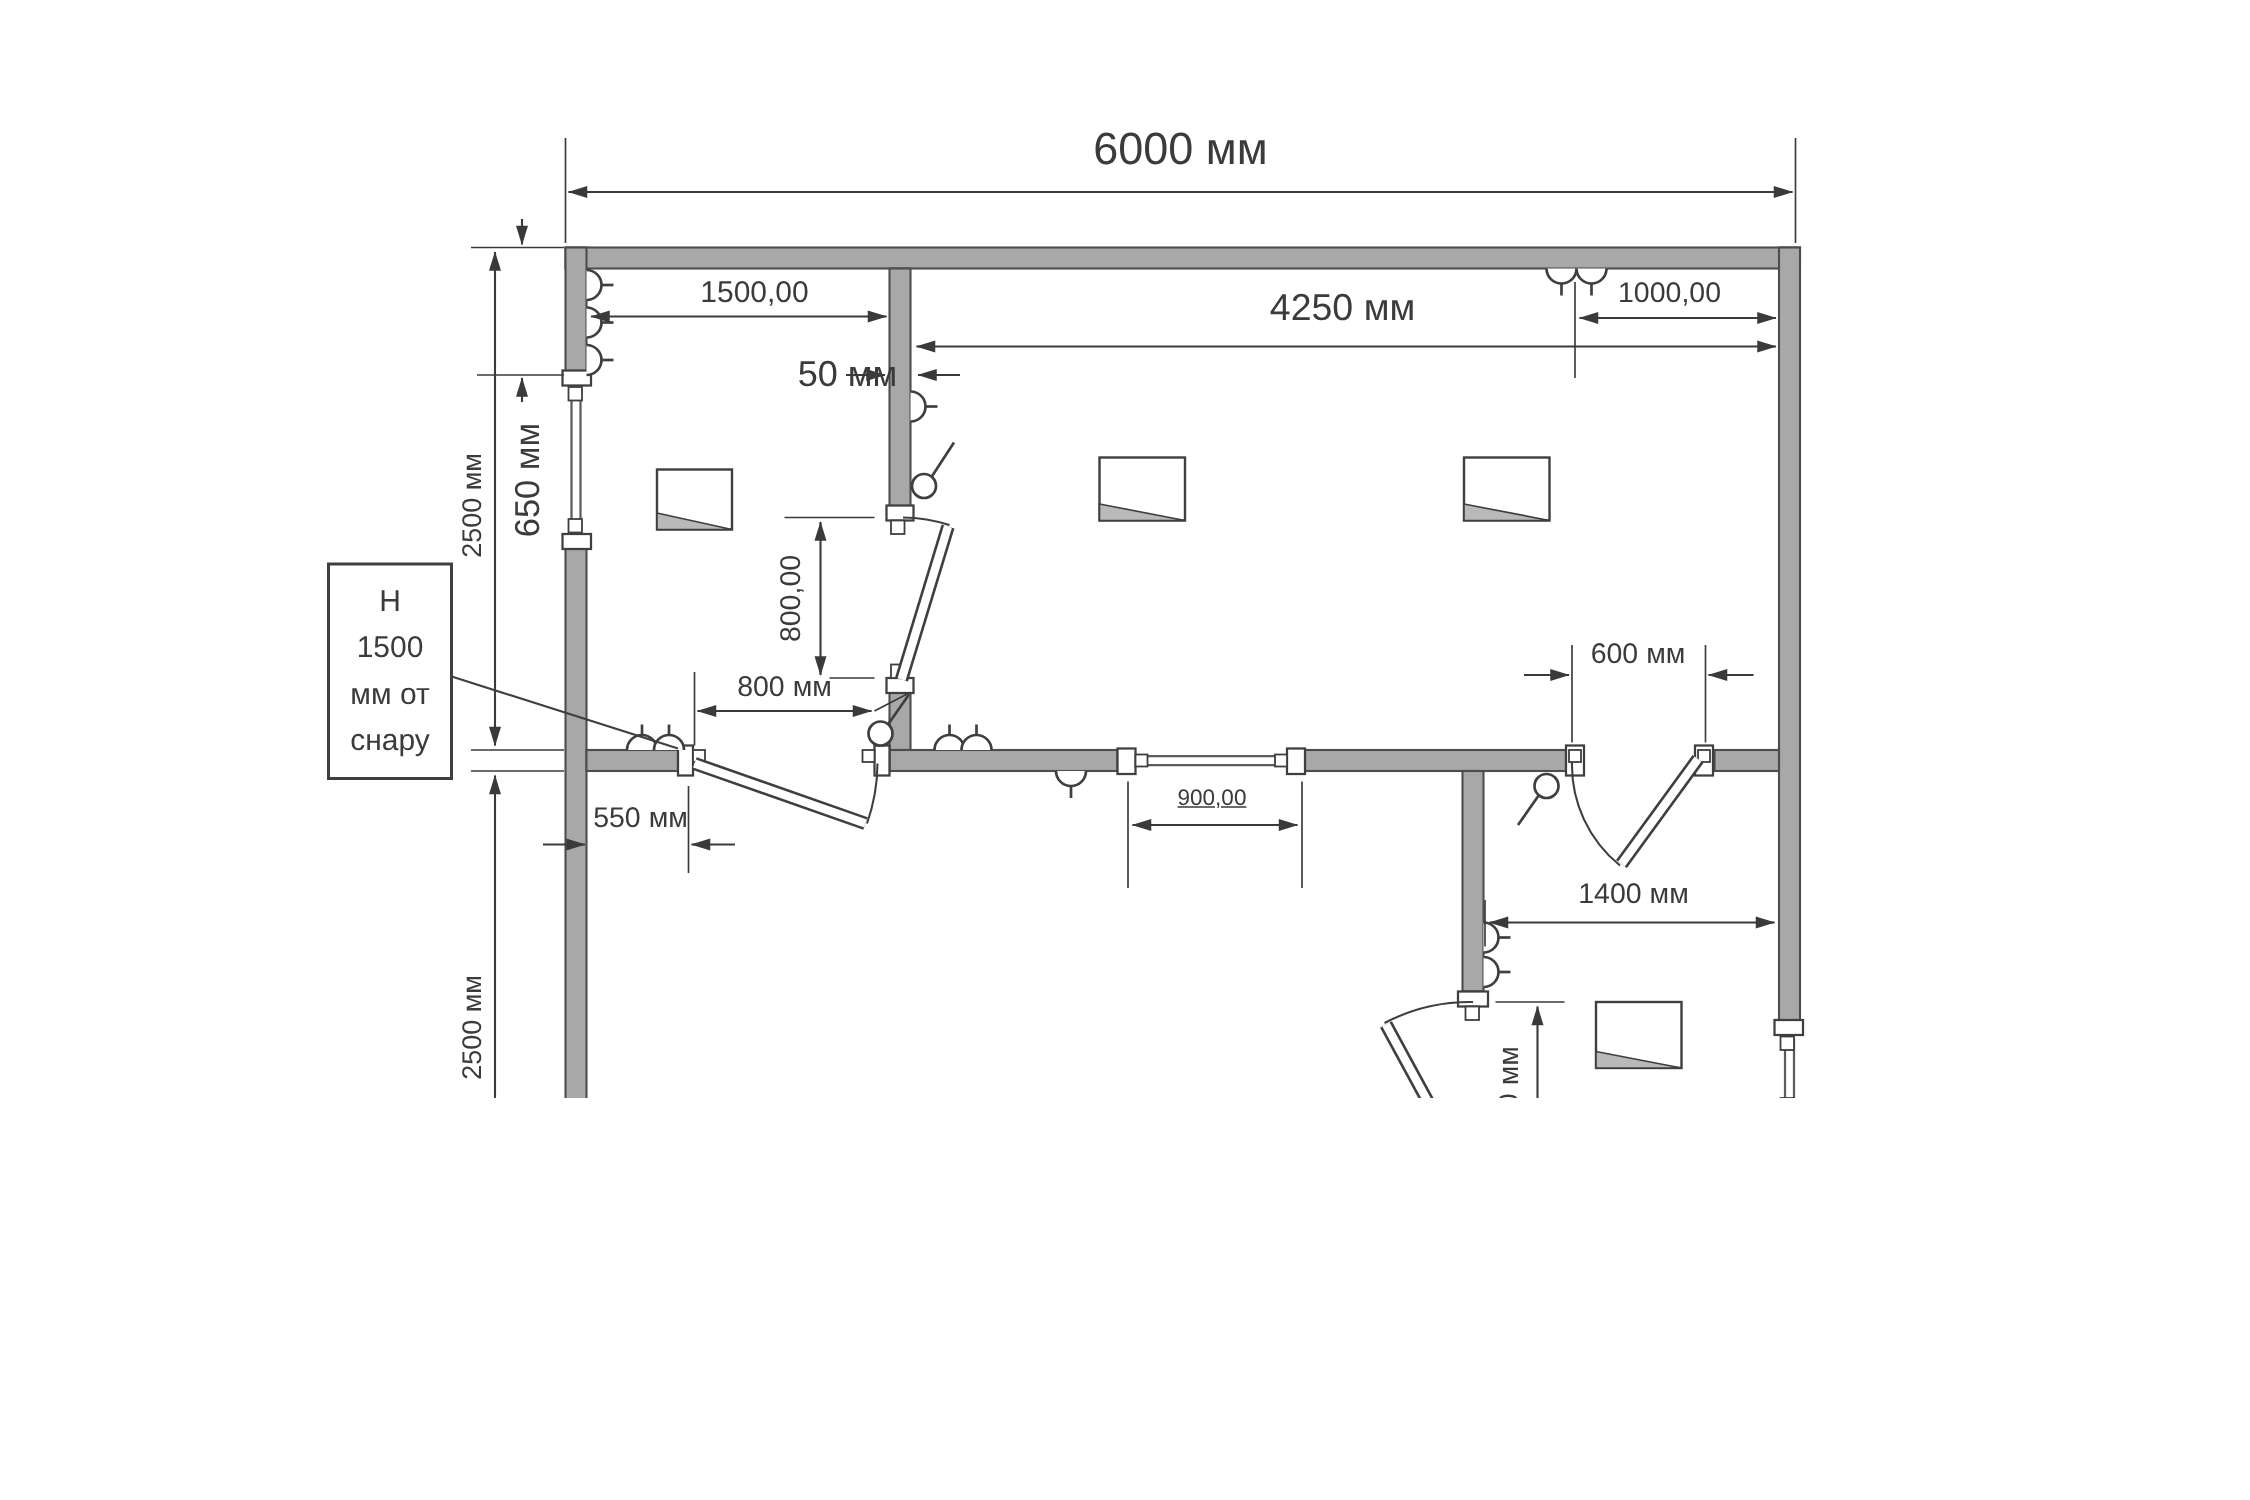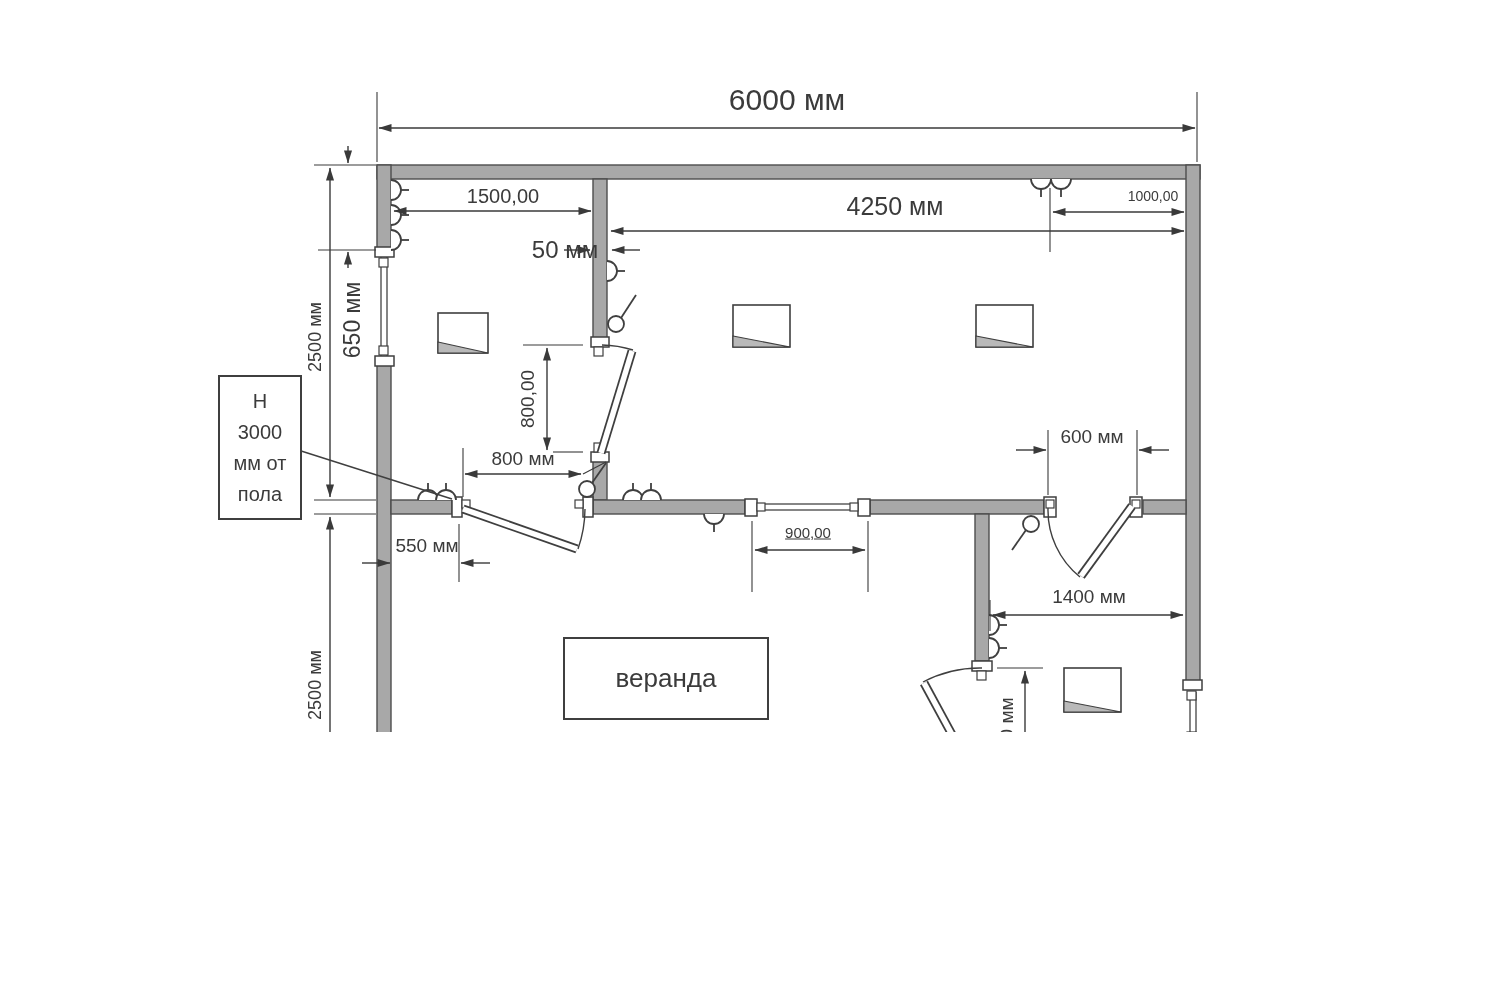--- a/index.html
+++ b/index.html
@@ -287,39 +287,36 @@
   <g>
     <line class="ldr" x1="298" y1="450" x2="452" y2="499"></line>
     <line class="ldr" x1="1140" y1="864" x2="1167" y2="833"></line>
     <line class="ldr" x1="1224" y1="831" x2="1201" y2="828"></line>
   </g>
 </svg>
 
   <div class="hlabel" style="left:787px;top:100px;font-size:30px;">6000 мм</div>
   <div class="hlabel" style="left:503px;top:196px;font-size:20px;">1500,00</div>
   <div class="hlabel" style="left:895px;top:206px;font-size:25px;">4250 мм</div>
-  <div class="hlabel" style="left:1113px;top:196px;font-size:14px;margin-left:40px;">1000,00</div>
+  <div class="hlabel" style="left:1113px;top:196px;font-size:19px;">1000,00</div>
   <div class="hlabel" style="left:525px;top:250px;font-size:24px;margin-left:40px;">50 мм</div>
   <div class="vlabel" style="left:352px;top:320px;font-size:23px;">650 мм</div>
   <div class="vlabel" style="left:315px;top:337px;font-size:18px;">2500 мм</div>
   <div class="vlabel" style="left:315px;top:685px;font-size:18px;">2500 мм</div>
   <div class="vlabel" style="left:528px;top:399px;font-size:19px;">800,00</div>
   <div class="hlabel" style="left:523px;top:459px;font-size:19px;">800 мм</div>
   <div class="hlabel" style="left:427px;top:546px;font-size:19px;">550 мм</div>
   <div class="hlabel" style="left:808px;top:532px;font-size:15px;text-decoration:underline;">900,00</div>
   <div class="hlabel" style="left:1092px;top:437px;font-size:19px;">600 мм</div>
   <div class="hlabel" style="left:1089px;top:597px;font-size:19px;">1400 мм</div>
   <div class="vlabel" style="left:1007px;top:729px;font-size:19px;">800 мм</div>
 
-  <div class="room-box" style="left:563px;top:637px;width:202px;height:79px;">
-    <span>веранда</span>
-  </div>
 
   <div class="note-box" style="left:218px;top:375px;width:80px;height:141px;">
     <span>Н</span>
-    <span>3000</span>
+    <span>1500</span>
     <span>мм от</span>
-    <span>пола</span>
+    <span>снару</span>
   </div>
 
 
 
 </div>
 
 </body></html>

